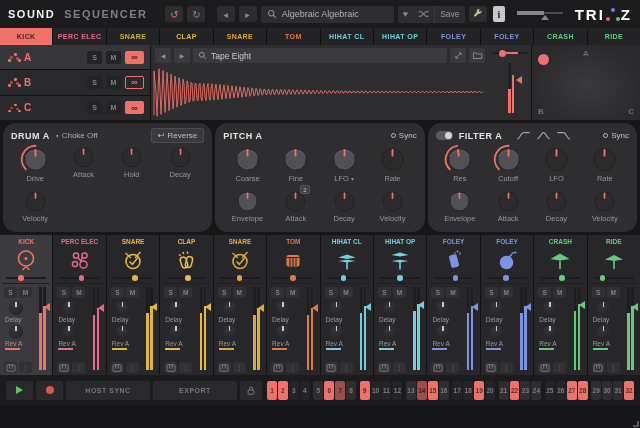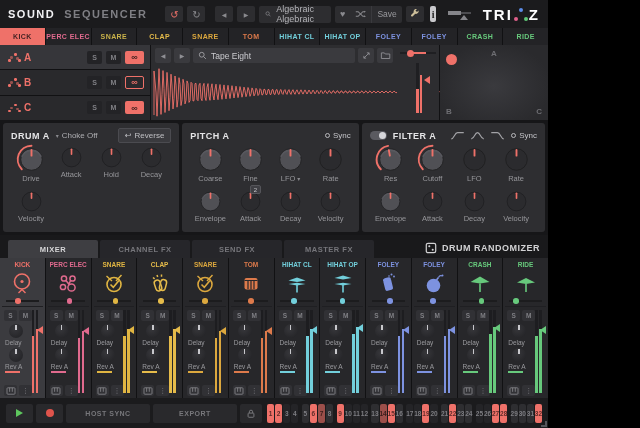--- a/index.html
+++ b/index.html
@@ -1,18 +1,18 @@
 <!DOCTYPE html>
 <html><head>
 <meta charset="utf-8">
 <style>
 *{margin:0;padding:0;box-sizing:border-box;}
 html,body{background:#000;}
 body{font-family:"Liberation Sans",sans-serif;}
-.window{width:548px;height:428px;background:#161618;color:#c8c8cc;overflow:hidden;display:flex;flex-direction:column;position:relative;}
+.window{width:640px;height:428px;background:#161618;color:#c8c8cc;overflow:hidden;display:flex;flex-direction:column;position:relative;}
 
 
 .topbar{height:28px;display:flex;align-items:center;padding:0 8px;gap:4px;background:#1b1b1d;flex:0 0 28px;}
 .brand{font-size:11px;font-weight:bold;color:#f2f2f4;letter-spacing:1.5px;}
 .brand-light{font-size:11px;font-weight:bold;color:#7f7f84;letter-spacing:1.5px;margin-left:5px;margin-right:14px;}
 .tb-btn{height:16px;min-width:18px;background:#2d2d30;border-radius:2px;display:flex;align-items:center;justify-content:center;font-size:10px;color:#8a8a8e;padding:0 3px;}
 .tb-btn.small{font-size:6px;}
 .undo{color:#ef7169;}
 .preset-field{height:17px;background:#2d2d30;border-radius:2px;display:flex;align-items:center;padding:0 6px;gap:5px;width:162px;font-size:9px;color:#b4b4b8;}
 .preset-actions{display:flex;align-items:center;height:17px;background:#2d2d30;border-radius:2px;}
@@ -62,21 +62,21 @@
 .vfader .f2{position:absolute;left:4px;top:12px;width:2px;height:38px;background:#ef7169;}
 .vfader .h{position:absolute;left:8px;top:13px;width:0;height:0;border-top:4px solid transparent;border-bottom:4px solid transparent;border-right:6px solid #ef7169;}
 .xypad{width:108px;margin-left:1px;background:radial-gradient(ellipse at 50% 55%,#3a3a3e,#2a2a2d 75%);position:relative;font-size:8px;color:#6e6e73;font-weight:bold;}
 .xy-a{position:absolute;top:4px;left:50%;transform:translateX(-50%);}
 .xy-b{position:absolute;bottom:4px;left:6px;}
 .xy-c{position:absolute;bottom:4px;right:6px;}
 .xy-dot{position:absolute;left:6px;top:9px;width:11px;height:11px;border-radius:50%;background:#ef7169;}
 
 
 .params{height:115px;flex:0 0 115px;display:flex;gap:3px;padding:3px;background:#161618;}
-.panel{flex:1;background:#2e2e31;border-radius:3px;display:flex;flex-direction:column;padding:5px 8px 1px;}
+.panel{flex:1;background:#2e2e31;border-radius:13px;display:flex;flex-direction:column;padding:5px 8px 1px;}
 .panel-hdr{display:flex;align-items:center;gap:6px;height:15px;flex:0 0 15px;}
 .panel-title{font-size:9px;font-weight:bold;color:#e4e4e6;letter-spacing:.5px;white-space:nowrap;}
 .choke{font-size:8px;color:#aeaeb2;display:flex;gap:3px;align-items:center;}
 .caret{font-size:6px;color:#8a8a8e;}
 .reverse-btn{margin-left:auto;height:15px;padding:0 6px;background:#3a3a3e;border:1px solid #4b4b50;border-radius:2px;font-size:8px;color:#c0c0c4;display:flex;align-items:center;gap:3px;}
 .sync{margin-left:auto;display:flex;align-items:center;gap:3px;font-size:8px;color:#c4c4c8;}
 .led{width:5px;height:5px;border-radius:50%;border:1.5px solid #b8b8bc;}
 .toggle{width:17px;height:9px;background:#5a5a60;border-radius:5px;position:relative;flex:0 0 17px;}
 .toggle i{position:absolute;right:1px;top:1px;width:7px;height:7px;border-radius:50%;background:#d6d6da;}
 .ficons{display:flex;gap:5px;margin-left:8px;}
@@ -539,36 +539,20 @@
                 <circle cx="18" cy="18" r="12.5" fill="#2b2b2e" stroke="#1e1e20" stroke-width="1"></circle>
                 <line x1="18" y1="7" x2="18" y2="13.5" stroke="#ef7169" stroke-width="2.2" stroke-linecap="round" transform="rotate(0 18 18)"></line>
               </svg>
             </span>
             <span class="klabel">Velocity</span>
           </div>
         </div>
       </div>
     </div>
 
-  <div class="mixertabs">
-    <span id="mixer-tabs" style="display:flex;gap:2px;height:18px;">
-        <div class="mtab sel">MIXER</div>
-        <div class="mtab">CHANNEL FX</div>
-        <div class="mtab">SEND FX</div>
-        <div class="mtab">MASTER FX</div>
-      </span>
-    <div class="randomizer">
-      <svg width="12" height="12" viewBox="0 0 14 14">
-          <rect x="1.5" y="1.5" width="11" height="11" rx="2" fill="none" stroke="#d2d2d4" stroke-width="1.4"></rect>
-          <circle cx="5" cy="5" r="1.2" fill="#d2d2d4"></circle>
-          <circle cx="9" cy="9" r="1.2" fill="#d2d2d4"></circle>
-        </svg>
-      <span>DRUM RANDOMIZER</span>
-    </div>
-  </div>
 
   <div class="channels" id="channels">
       <div class="chan sel">
         <div class="ch-name" style="color: rgb(239, 113, 105);">KICK</div>
         <div class="ch-icon">
           <svg width="24" height="24" viewBox="0 0 24 24" style="color:#ef7169">
             <circle cx="12" cy="10.5" r="7.5" fill="none" stroke="currentColor" stroke-width="1.6"></circle>
             <circle cx="12" cy="10.5" r="1.6" fill="currentColor"></circle>
             <path d="M12 18 V19.5 M8.5 22 L12 18.5 L15.5 22" fill="none" stroke="currentColor" stroke-width="1.4"></path>
           </svg>

